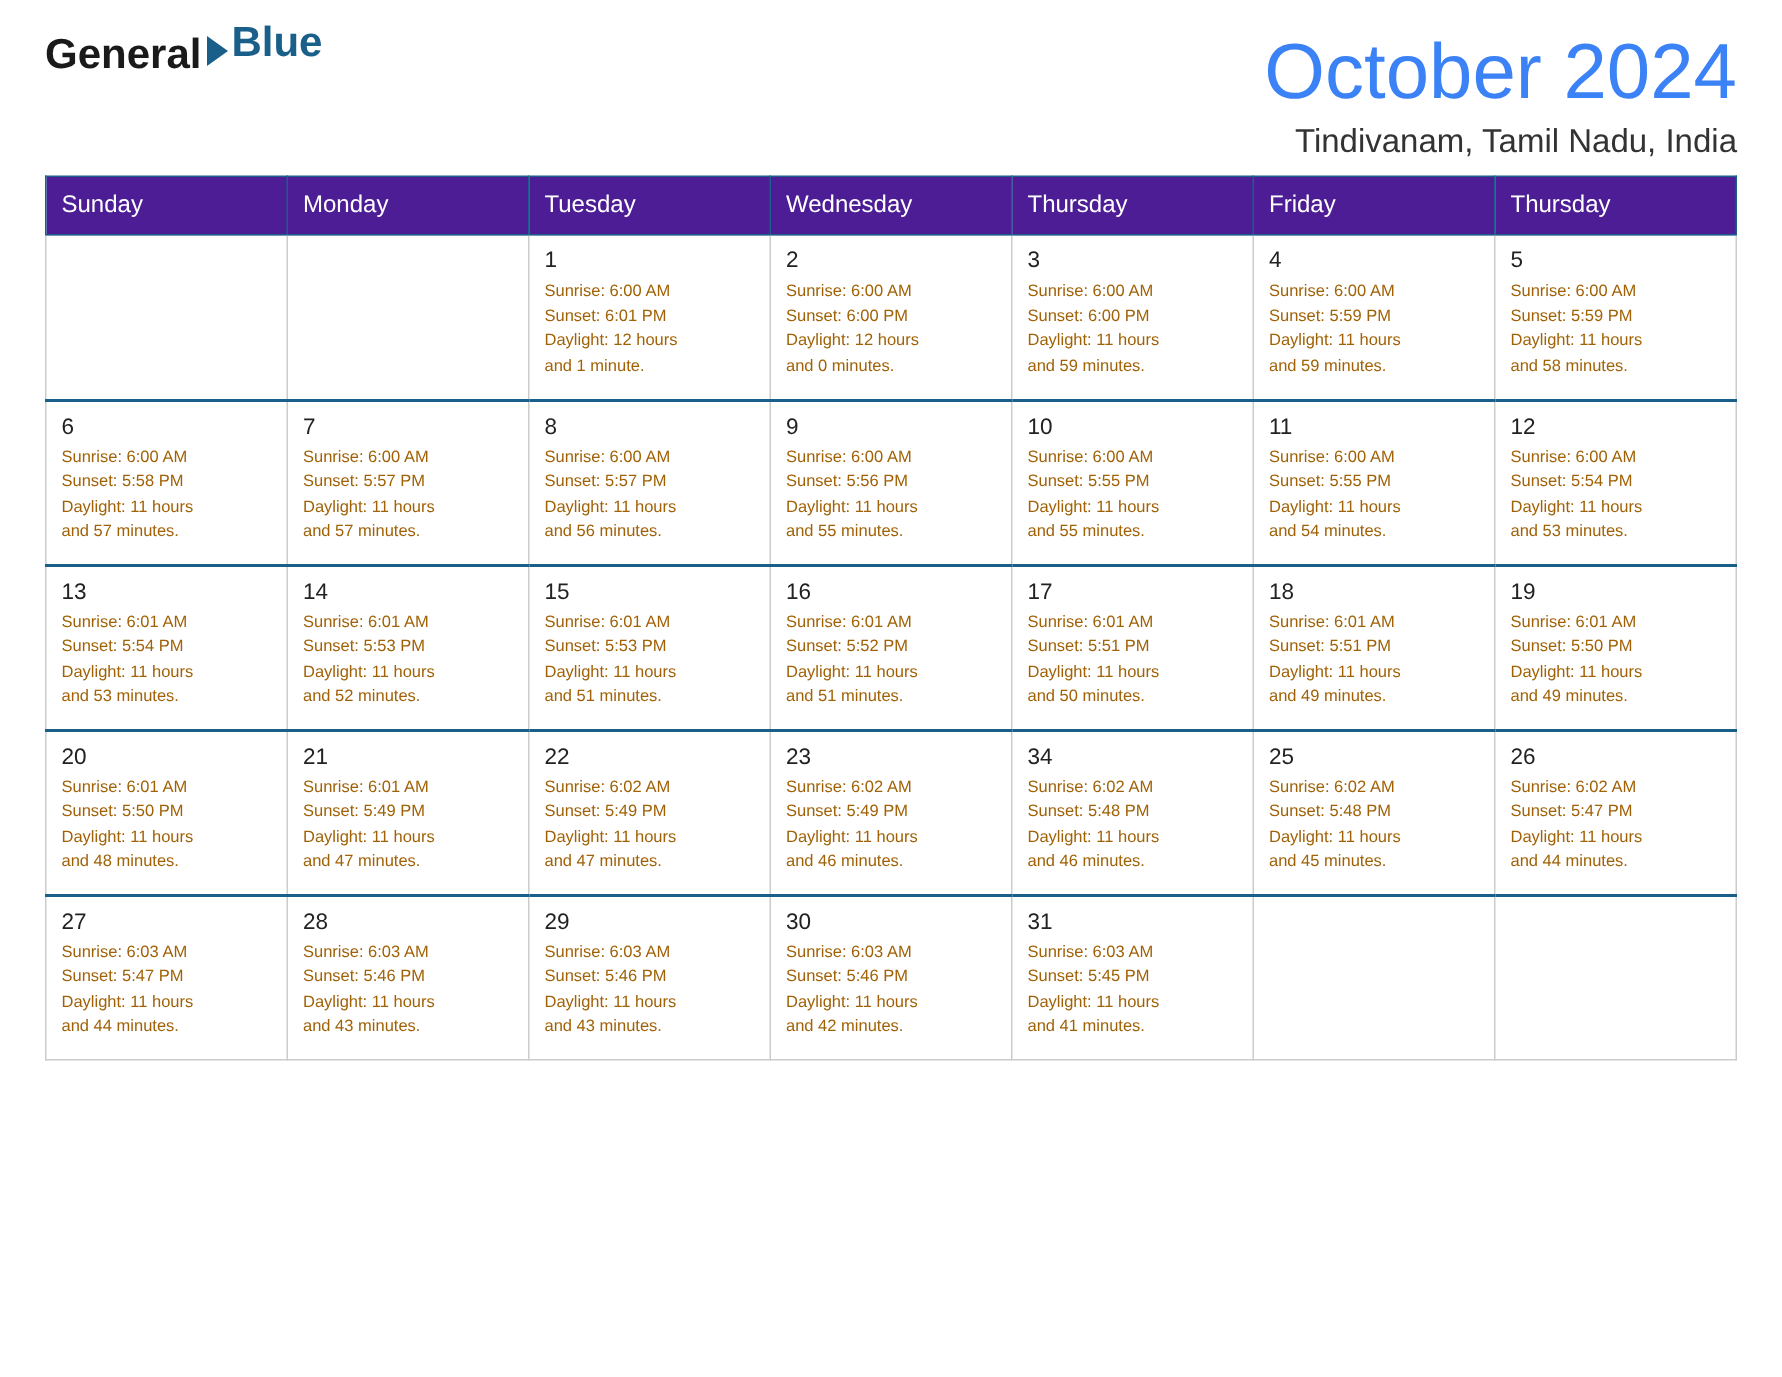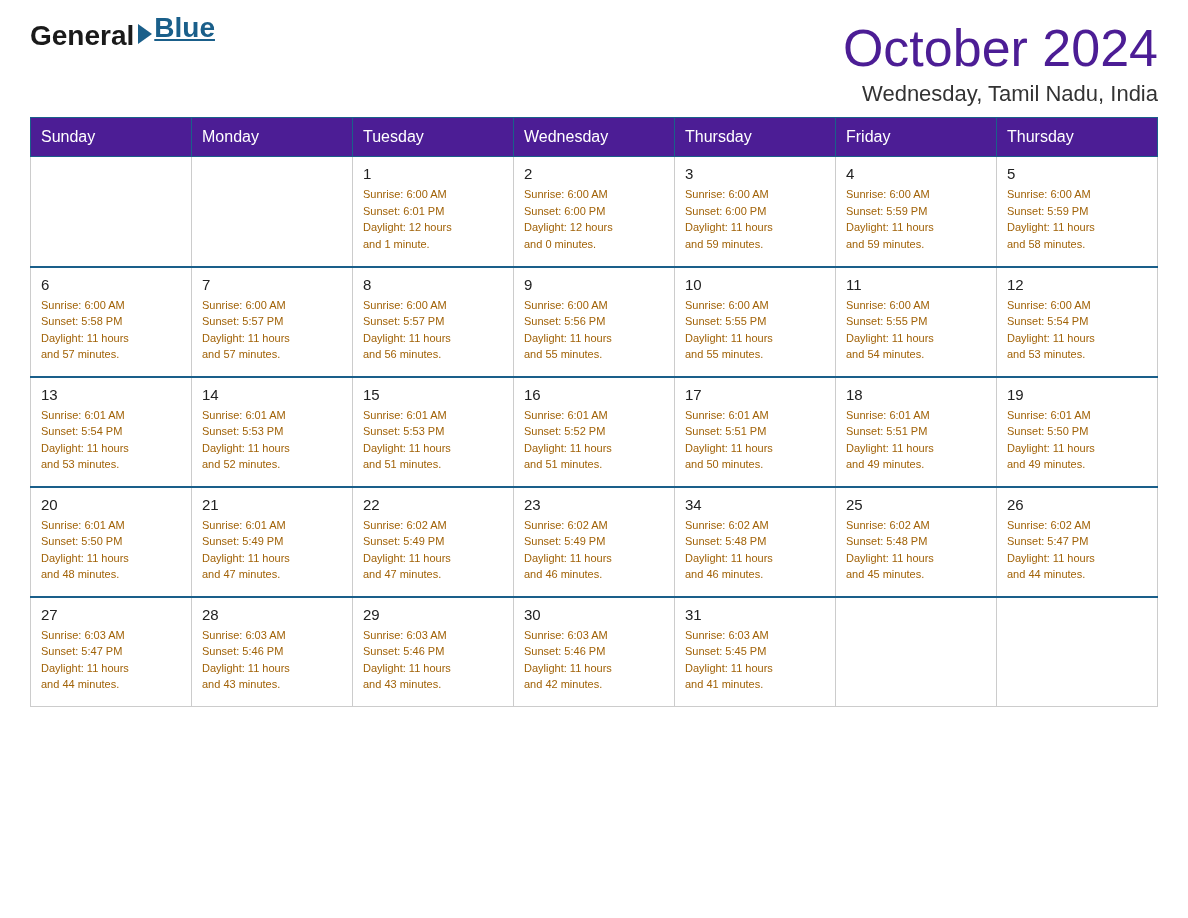--- a/index.html
+++ b/index.html
@@ -36,29 +36,28 @@
       border-bottom: 10px solid transparent;
       margin-left: 4px;
       margin-bottom: 4px;
     }
     .logo-blue {
       font-size: 28px;
       font-weight: bold;
       color: #1a5f8a;
       margin-top: -8px;
       margin-left: 2px;
-      text-decoration: underline;
     }
     .title-section {
       text-align: right;
     }
     .month-title {
       font-size: 52px;
       font-weight: normal;
-      color: #4c1d95;
+      color: #3b82f6;
       line-height: 1.1;
     }
     .location {
       font-size: 22px;
       color: #333;
       margin-top: 4px;
     }
     .calendar-table {
       width: 100%;
       border-collapse: collapse;
@@ -108,21 +107,21 @@
 <div class="header">
   <div class="logo">
     <div class="logo-general">
       <span>General</span>
         <span class="arrow"></span>
     </div>
     <div class="logo-blue">Blue</div>
   </div>
   <div class="title-section">
     <div class="month-title">October 2024</div>
-    <div class="location">Wednesday, Tamil Nadu, India</div>
+    <div class="location">Tindivanam, Tamil Nadu, India</div>
   </div>
 </div>
 
 <table class="calendar-table">
   <thead>
     <tr>
     <th>Sunday</th>
         <th>Monday</th>
         <th>Tuesday</th>
         <th>Wednesday</th>

